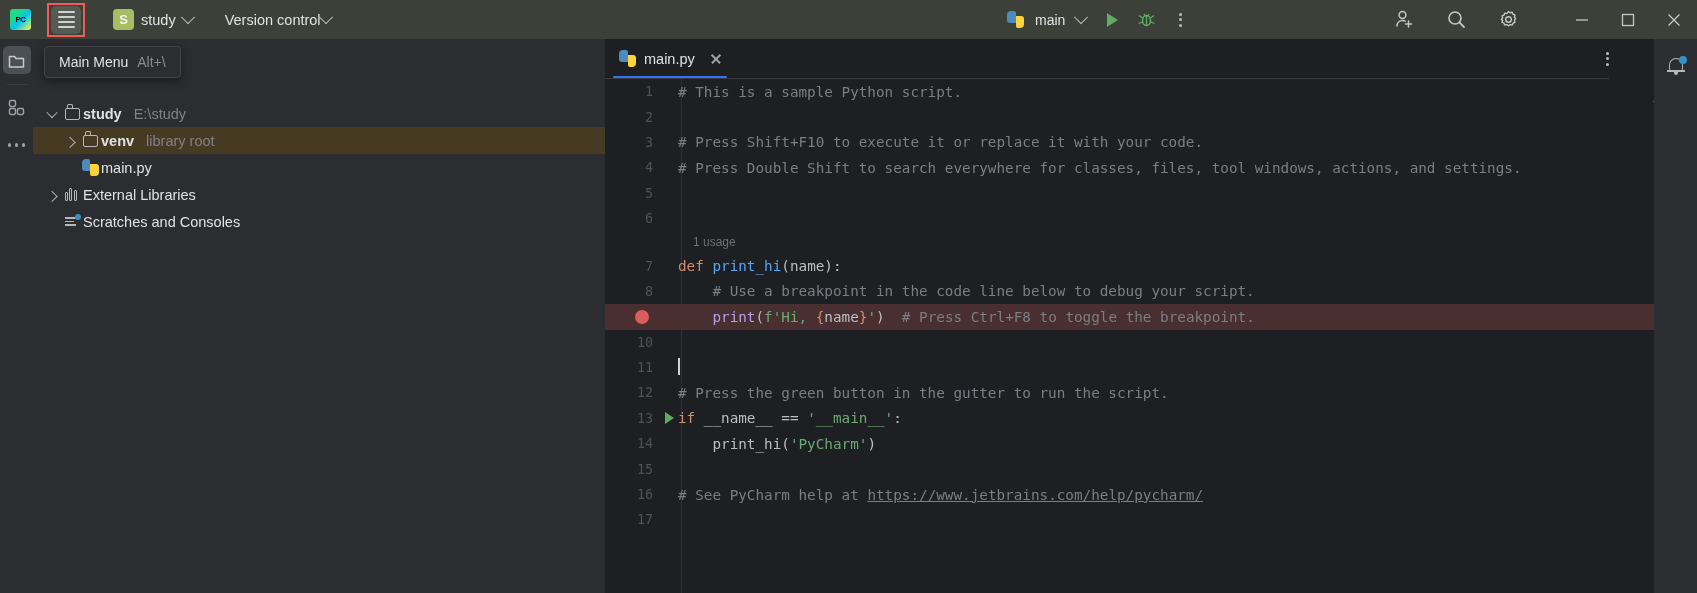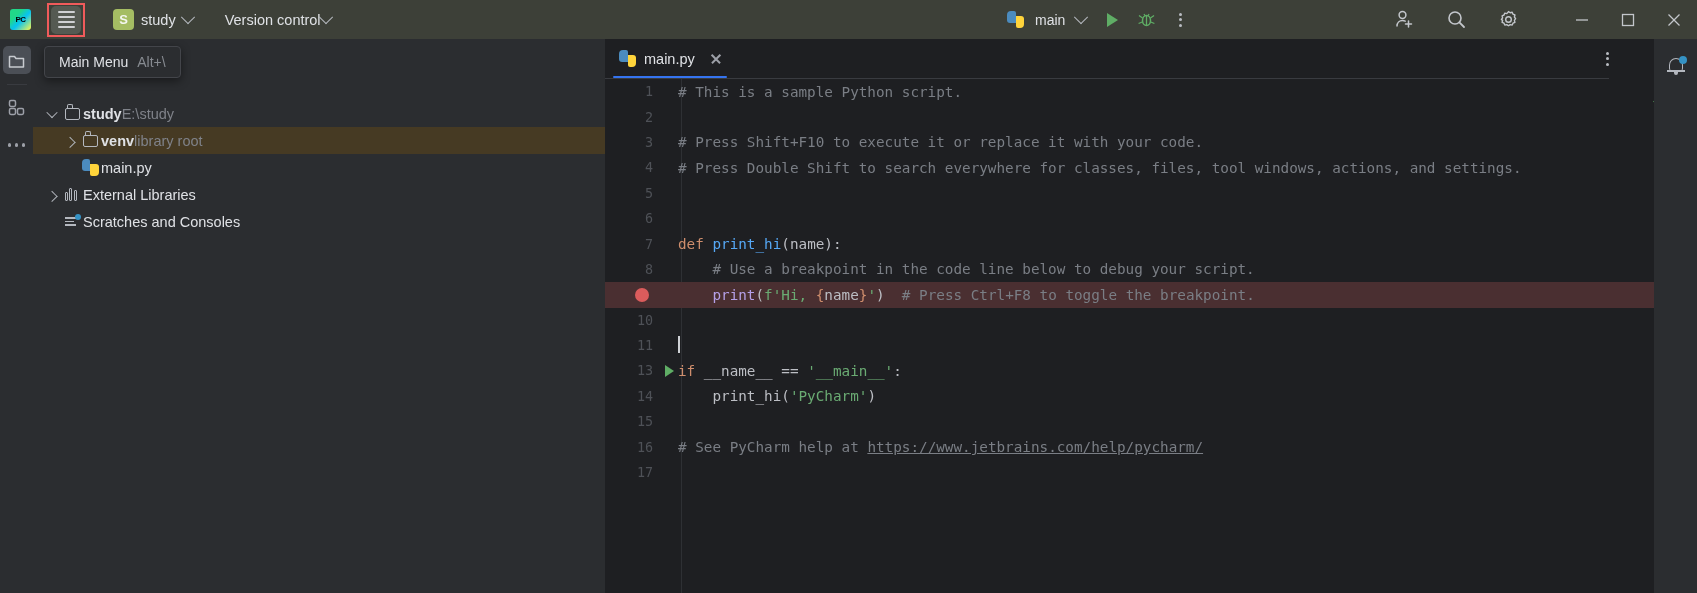--- a/index.html
+++ b/index.html
@@ -290,21 +290,21 @@
   .scratch-ico s:nth-child(2){width:9px}
   .scratch-ico s:nth-child(3){width:11px}
   .scratch-ico::after {
     content:"";
     position:absolute; right:-1px; top:-1px;
     width:6px; height:6px; border-radius:50%;
     background:#3592c4;
   }
   .t-name { color: #dfe1e5; }
   .t-name.bold { font-weight: bold; }
-  .t-sub { color: #7f8289; margin-left: 0; }
+  .t-sub { color: #7f8289; margin-left: 12px; }
   .t-py { width: 22px; flex:none; display:flex; align-items:center; justify-content:center; }
 
   
   .editor-area {
     position: absolute;
     left: 605px; top: 39px;
     width: 1092px; height: 554px;
     background: #1e1f22;
   }
   .tabbar {
@@ -791,20 +791,23 @@
         </div>
 
         <div class="ln">
           <span class="ln-num">5</span>
         </div>
 
         <div class="ln">
           <span class="ln-num">6</span>
         </div>
 
+        <div class="inlay">
+          <span>1 usage</span>
+        </div>
 
         <div class="ln">
           <span class="ln-num">7</span>
           <span class="ln-code"><span class="c-kw">def </span><span class="c-func">print_hi</span><span class="c-def">(name):</span></span>
         </div>
 
         <div class="ln">
           <span class="ln-num">8</span>
           <span class="ln-code"><span class="c-comment">    # Use a breakpoint in the code line below to debug your script.</span></span>
         </div>
@@ -817,20 +820,24 @@
 
         <div class="ln">
           <span class="ln-num">10</span>
         </div>
 
         <div class="ln">
           <span class="ln-num">11</span>
           <span class="ln-code"><span class="caret"></span></span>
         </div>
 
+        <div class="ln">
+          <span class="ln-num">12</span>
+          <span class="ln-code"><span class="c-comment"># Press the green button in the gutter to run the script.</span></span>
+        </div>
 
         <div class="ln">
           <span class="ln-num">13</span>
           <span class="ln-gutter-ico" style="left:60px"><span class="run-arrow-g"></span></span>
           <span class="ln-code"><span class="c-kw">if </span><span class="c-def">__name__ == </span><span class="c-str">'__main__'</span><span class="c-def">:</span></span>
         </div>
 
         <div class="ln">
           <span class="ln-num">14</span>
           <span class="ln-code"><span class="c-def">    print_hi(</span><span class="c-str">'PyCharm'</span><span class="c-def">)</span></span>

